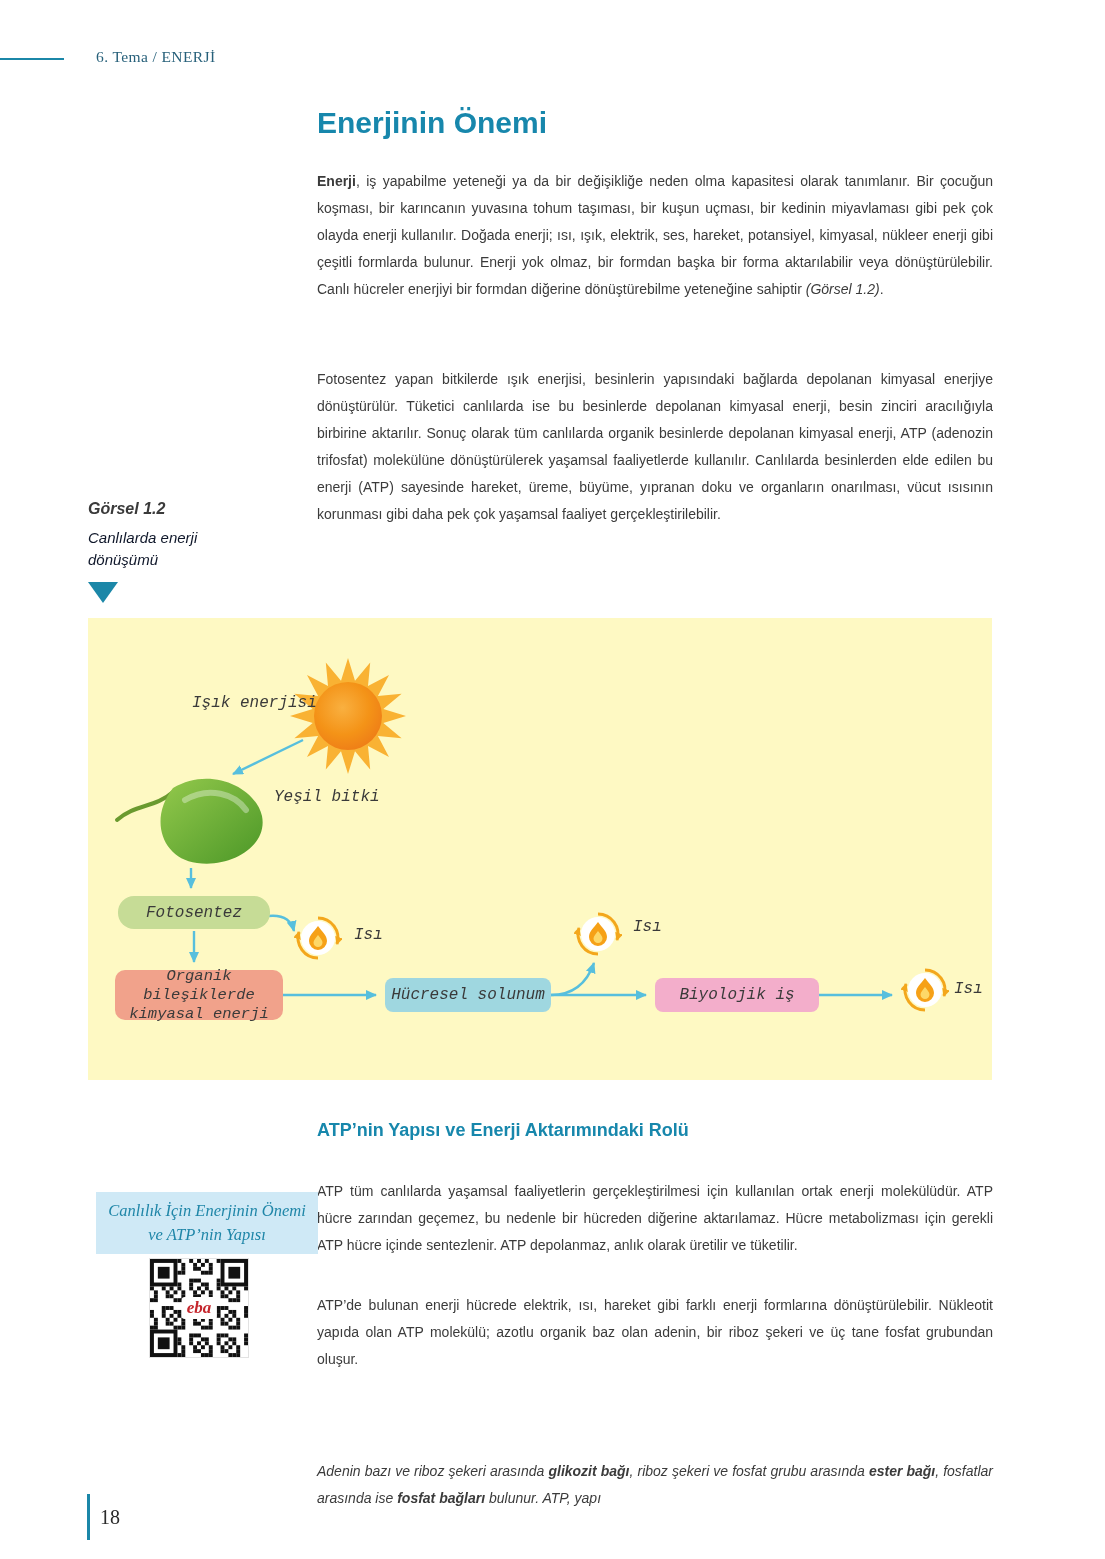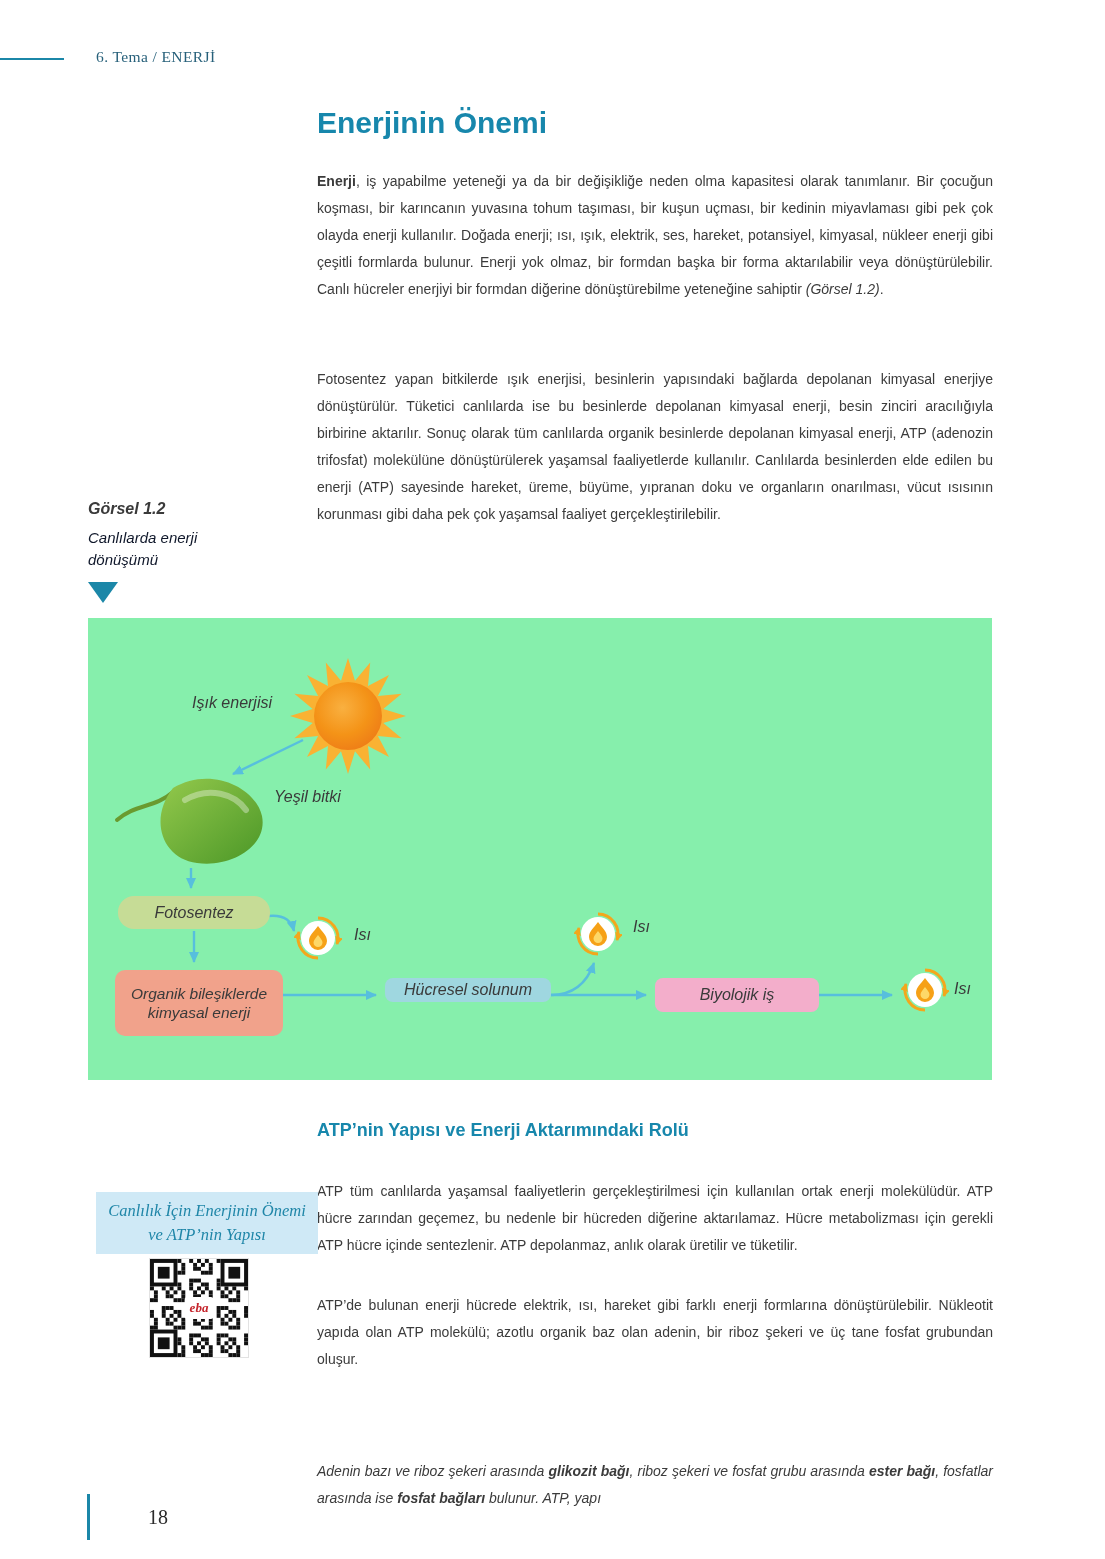--- a/index.html
+++ b/index.html
@@ -24,61 +24,61 @@
 
   
   .fig-label   { left:88px; top:500px; font-size:16px; font-weight:700; font-style:italic; color:#3a3a3a; }
   .fig-caption { left:88px; top:527px; width:150px; font-size:15px; font-style:italic;
                  line-height:22px; color:#0f172a; }
   .fig-triangle { left:88px; top:582px; width:0; height:0;
                   border-left:15px solid transparent; border-right:15px solid transparent;
                   border-top:21px solid #1b87a8; }
 
   
-  .figure { left:88px; top:618px; width:904px; height:462px; background:#86efac; }
+  .figure { left:88px; top:618px; width:904px; height:462px; background:#fef9c3;font-family:Liberation Mono, monospace; }
   .figure .arrows { position:absolute; left:0; top:0; width:904px; height:462px; pointer-events:none; }
   .arr { fill:none; stroke:#57bfdd; stroke-width:2.4; marker-end:url(#ah-blue); }
 
   .sun  { left:200px; top:38px; width:120px; height:120px; }
   .leaf { left:25px; top:140px; width:160px; height:112px; }
   .dlabel { position:absolute; font-size:16px; font-style:italic; color:#3a3a3a; white-space:nowrap; }
   .lbl-light { left:104px; top:76px; }
   .lbl-plant { left:186px; top:170px; }
   .lbl-heat1 { left:266px; top:308px; }
   .lbl-heat2 { left:545px; top:300px; }
   .lbl-heat3 { left:866px; top:362px; }
 
   .dbox { position:absolute; display:flex; align-items:center; justify-content:center;
           text-align:center; font-size:16px; font-style:italic; color:#3a3a3a; }
   .box-foto { left:30px;  top:278px; width:152px; height:33px; background:#c6dc96; border-radius:16px; }
-  .box-org  { left:27px;  top:352px; width:168px; height:66px; background:#f1a28b; border-radius:10px;
+  .box-org  { left:27px;  top:352px; width:168px; height:50px; background:#f1a28b; border-radius:10px;
               font-size:15.5px; line-height:19px; padding:2px 4px; }
-  .box-huc  { left:297px; top:360px; width:166px; height:24px; background:#9fd7e0; border-radius:8px; }
+  .box-huc  { left:297px; top:360px; width:166px; height:34px; background:#9fd7e0; border-radius:8px; }
   .box-biy  { left:567px; top:360px; width:164px; height:34px; background:#f3aecb; border-radius:8px; }
 
   .heat { position:absolute; width:48px; height:48px; }
   .heat1 { left:206px; top:296px; } .heat2 { left:486px; top:292px; } .heat3 { left:813px; top:348px; }
 
   
   .info-box { left:96px; top:1192px; width:222px; height:62px; background:#cfe9f6;
               display:flex; align-items:center; justify-content:center; text-align:center;
               font-family:"Liberation Serif", serif; font-style:italic;
               font-size:16.5px; line-height:24px; color:#1f86a8; padding:4px 10px; }
   .qr { left:149px; top:1258px; width:100px; height:100px; background:#ffffff;
         border:1px solid #e2e2e2; }
   .qr svg { position:absolute; left:0; top:0; width:100%; height:100%; }
   .eba { position:absolute; left:50%; top:50%; transform:translate(-50%,-50%);
          background:#ffffff; color:#c5252c; font-family:"Liberation Serif", serif;
-         font-style:italic; font-weight:700; font-size:13px; padding:0 5px;
+         font-style:italic; font-weight:700; font-size:17px; padding:0 5px;
          border-radius:3px; line-height:22px; }
 
   
   .pagenum-bar { left:87px; top:1494px; width:3px; height:46px; background:#1b87a8; }
   .pagenum { left:100px; top:1506px; font-family:"Liberation Serif", serif;
-             font-size:20px; color:#2b2b2b;margin-left:48px; }
+             font-size:20px; color:#2b2b2b; }
 </style>
 </head>
 <body>
 
 <svg width="0" height="0" style="position:absolute">
   <defs>
     <marker id="ah-blue" markerUnits="userSpaceOnUse" markerWidth="13" markerHeight="11" refX="10" refY="5" orient="auto">
       <path d="M0,0 L11,5 L0,10 Z" fill="#57bfdd"></path>
     </marker>
     <marker id="ah-orange" markerUnits="userSpaceOnUse" markerWidth="10" markerHeight="9" refX="7" refY="4" orient="auto">

